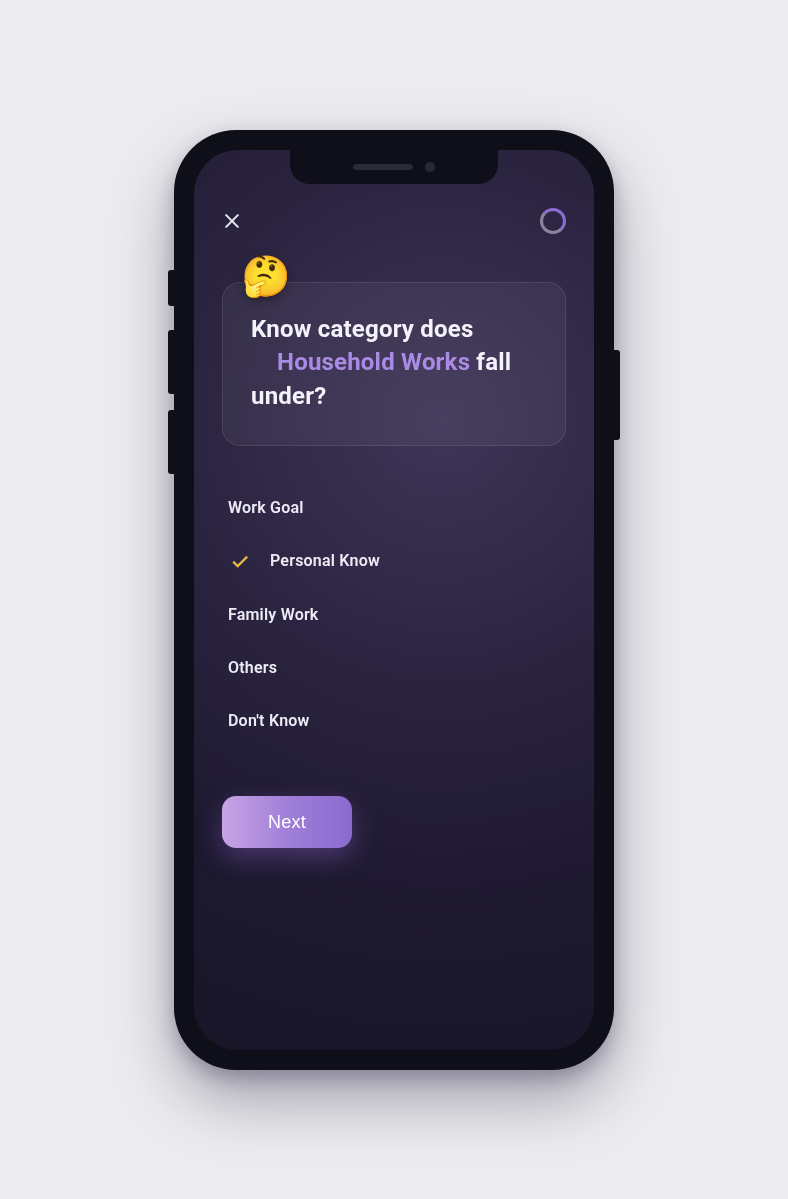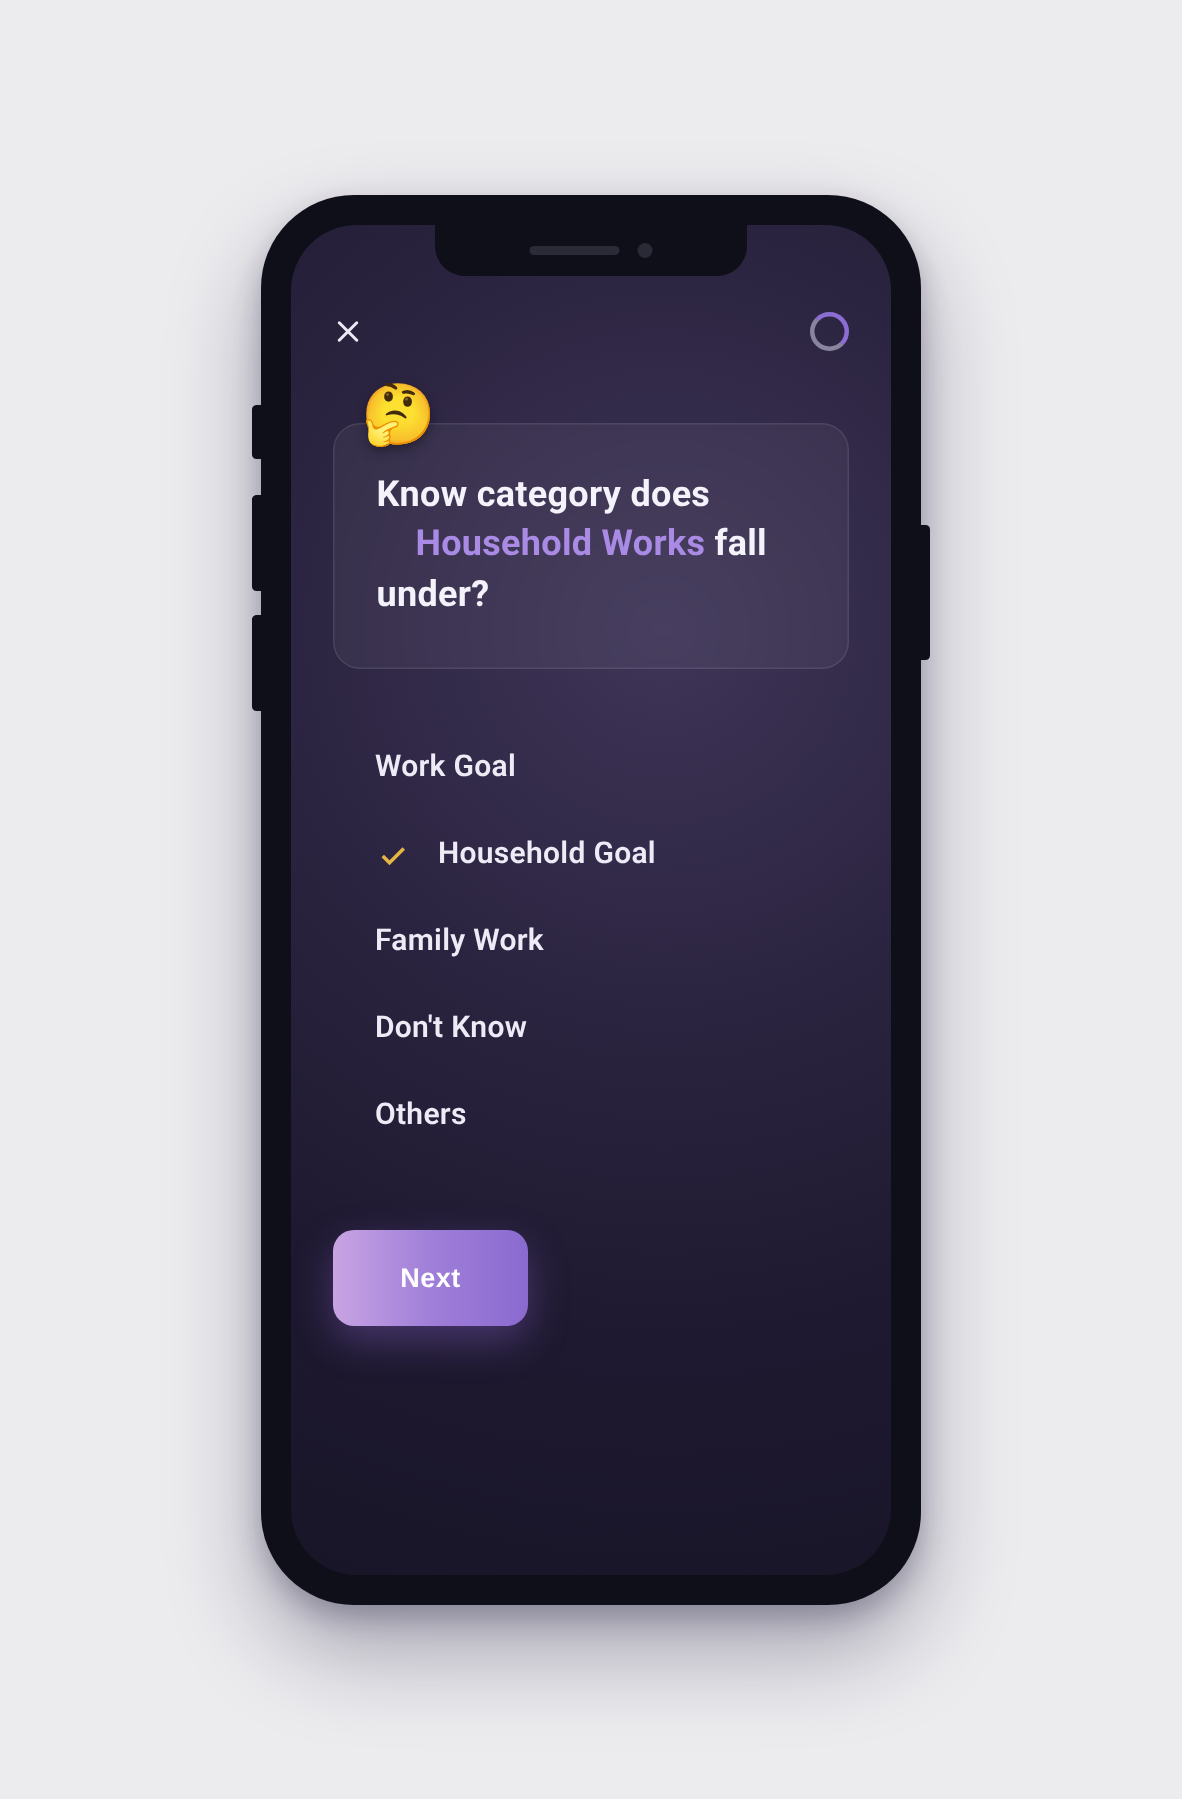--- a/index.html
+++ b/index.html
@@ -84,38 +84,37 @@
   }
   .question {
     font-size:24px; font-weight:700; letter-spacing:.2px;
     line-height:1.4;
   }
   .question .hl { color:#a98be6;margin-left:26px; }
 
   
   .options { margin-top:42px; padding-left:6px; }
   .option {
-    display:flex; align-items:flex-end; gap:18px;
-    font-size:20px; font-weight:600; letter-spacing:.2px;
+    display:flex; align-items:flex-start; gap:18px;
+    font-size:16px; font-weight:600; letter-spacing:.2px;
     padding:10px 0; margin-bottom:14px;
     cursor:pointer;
     color:#eeebf7;
-    margin-left:22px;
   }
   .option .check-slot { width:24px; display:flex; justify-content:center; }
   .option:not(.selected) .check-slot { display:none; }
   .option .tick { color:#e6b642; }
 
   
   .next-btn {
     margin-top:42px;
-    width:130px; height:64px;
+    width:130px; height:52px;
     border:none; border-radius:14px;
     background: linear-gradient(90deg, #c8a4e3 0%, #a07fd9 50%, #8a6ad0 100%);
-    color:#ffffff; font-size:18px; font-weight:700;
+    color:#ffffff; font-size:18px; font-weight:400;
     letter-spacing:.3px;
     cursor:pointer;
     box-shadow: 0 10px 26px rgba(150,110,220,.35);
   }
 </style>
 </head>
 <body>
 
 <div class="phone">
   <div class="side-btn l1"></div>
@@ -152,30 +151,30 @@
 
       <div class="option">
             <span>Work Goal</span>
           </div>
           <div class="option selected">
             <span class="check-slot">
               <svg class="tick" viewBox="0 0 24 24" width="24" height="20" fill="currentColor">
                 <path d="M9.2 16.2 4.8 11.8l-2 2 6.4 6.4L21.6 7.8l-2-2z"></path>
               </svg>
             </span>
-            <span>Household Goal</span>
+            <span>Personal Know</span>
           </div>
           <div class="option">
             <span>Family Work</span>
           </div>
           <div class="option">
-            <span>Don't Know</span>
+            <span>Others</span>
           </div>
           <div class="option">
-            <span>Others</span>
+            <span>Don't Know</span>
           </div>
         </div>
 
       <button class="next-btn">Next</button>
 
     </div>
   </div>
 </div>
 
 </body></html>

